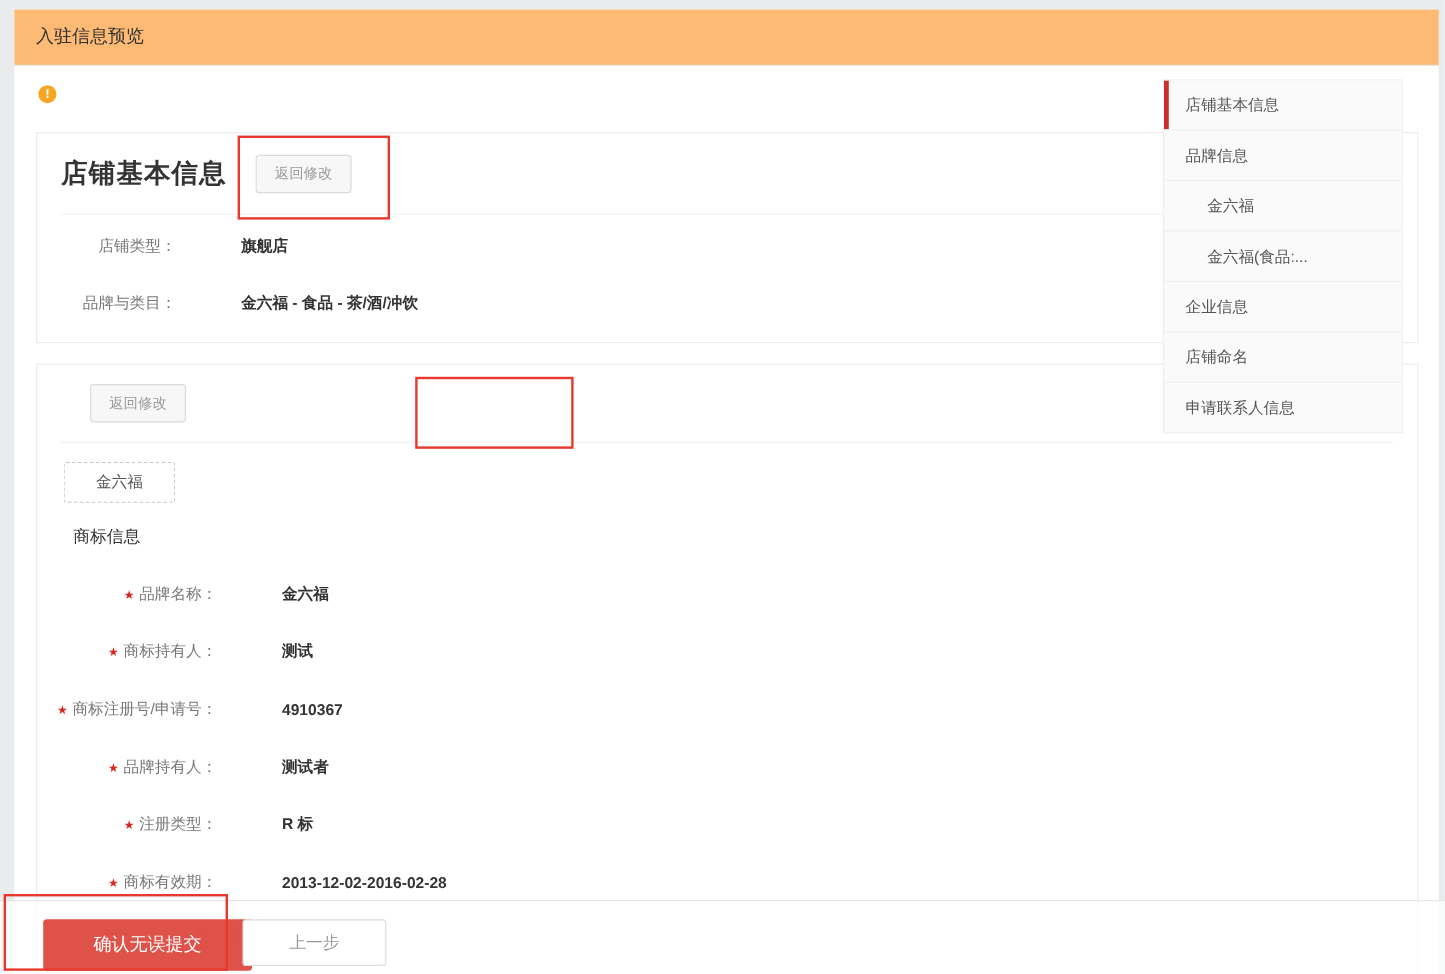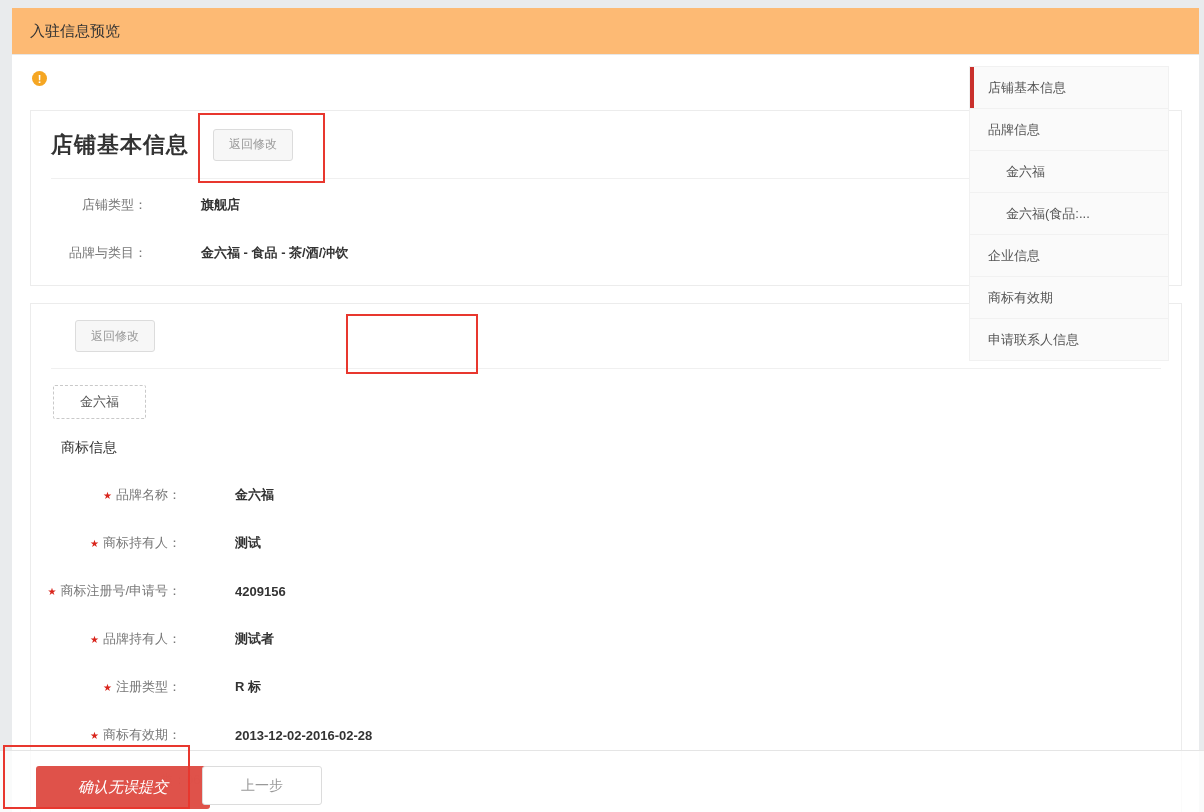--- a/index.html
+++ b/index.html
@@ -78,21 +78,20 @@
   }
   .footer {
     position:absolute; left:0; top:750px; width:1204px; height:62px; z-index:6;
     background:rgba(255,255,255,0.78); border-top:1px solid #e5e5e5;
   }
   .btn-submit {
     position:absolute; left:36px; top:15px; width:174px; height:43px;
     background:rgba(221,73,64,0.95); border:none; border-radius:3px;
     color:#fff; font-size:15px; cursor:pointer;
     font-family:"Liberation Sans","DejaVu Sans",sans-serif;
-    font-style:italic;
   }
   .btn-back {
     position:absolute; left:202px; top:15px; width:120px; height:39px;
     background:#fff; border:1px solid #dcdcdc; border-radius:3px;
     color:#999; font-size:14px; cursor:pointer;
     font-family:"Liberation Sans","DejaVu Sans",sans-serif;
   }
 
   .anno { position:absolute; border:2px solid #e8372e; z-index:10; pointer-events:none; }
   .anno-1 { left:198px; top:113px; width:127px; height:70px; }
@@ -152,21 +151,21 @@
     <span class="label-cell">
       <span class="star">★</span><span class="label-text">商标持有人：</span>
     </span>
     <span class="value">测试</span>
   </div>
 
   <div class="row">
     <span class="label-cell">
       <span class="star">★</span><span class="label-text">商标注册号/申请号：</span>
     </span>
-    <span class="value">4209156</span>
+    <span class="value">4910367</span>
   </div>
 
   <div class="row">
     <span class="label-cell">
       <span class="star">★</span><span class="label-text">品牌持有人：</span>
     </span>
     <span class="value">测试者</span>
   </div>
 
   <div class="row">
@@ -200,21 +199,21 @@
 
   <div class="side-item indent">
     <span class="side-label">金六福(食品:...</span>
   </div>
 
   <div class="side-item">
     <span class="side-label">企业信息</span>
   </div>
 
   <div class="side-item">
-    <span class="side-label">商标有效期</span>
+    <span class="side-label">店铺命名</span>
   </div>
 
   <div class="side-item">
     <span class="side-label">申请联系人信息</span>
   </div>
 </div>
 
 </div>
 
 <div class="underlay">类：06</div>

